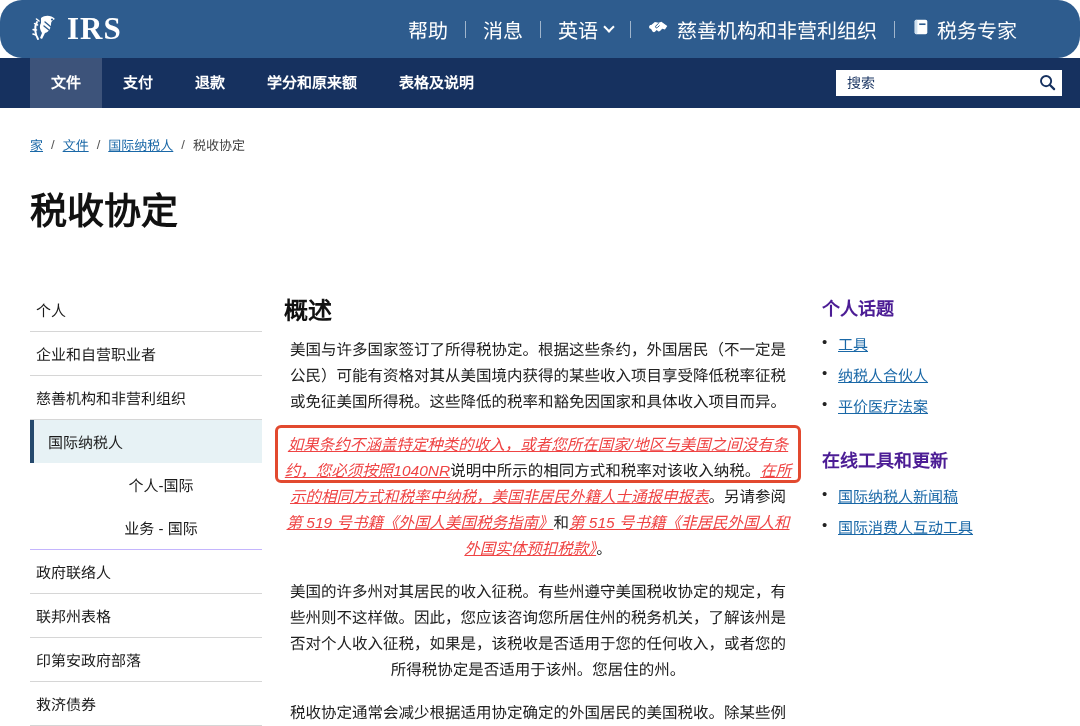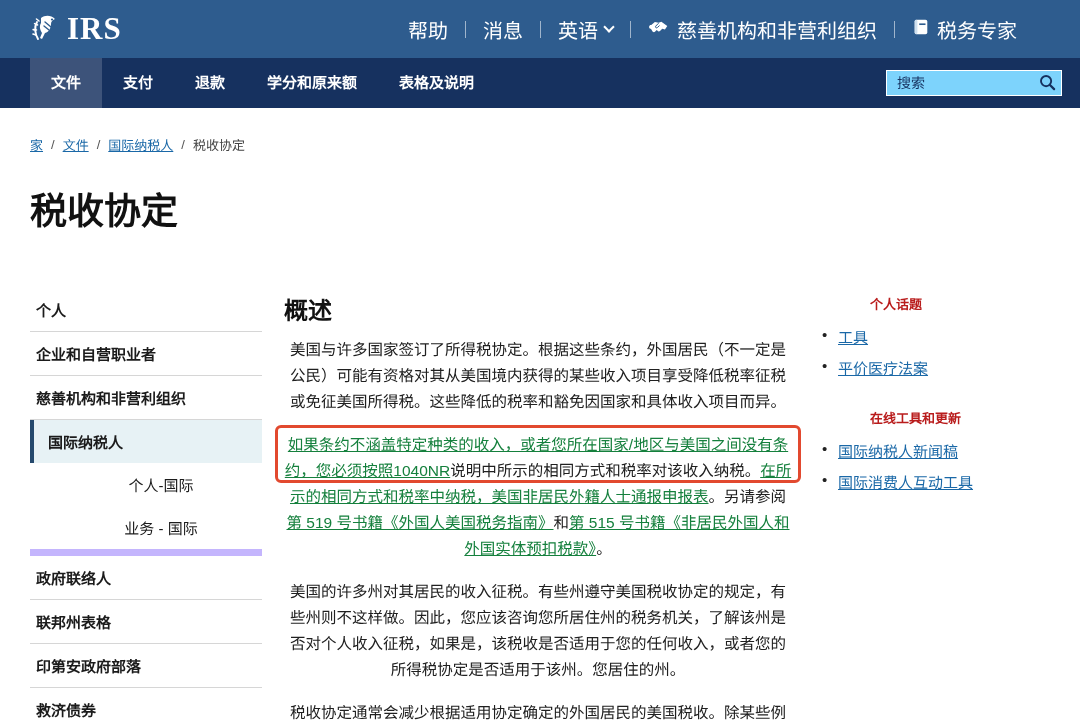--- a/index.html
+++ b/index.html
@@ -1,73 +1,73 @@
 <!DOCTYPE html>
 <html lang="zh-CN"><head>
 <meta charset="utf-8">
 <style>
   * { margin:0; padding:0; box-sizing:border-box; }
   html,body { width:1080px; height:726px; overflow:hidden; background:#fff;
     font-family:"Liberation Sans","DejaVu Sans",sans-serif; color:#1b1b1b; }
 
   
   .hdr-top { height:58px; background:#2e5c8e; display:flex; align-items:center;
-    padding:0 46px 0 28px; }
+    padding:0 46px 0 28px;border-radius:22px; }
   .logo { display:flex; align-items:center; gap:3px; cursor:pointer; }
   .logo-text { color:#fff; font-family:"Liberation Serif","DejaVu Serif",serif;
     font-size:31px; font-weight:700; letter-spacing:1px; }
   .util { margin-left:auto; display:flex; align-items:center; color:#fff; font-size:20px; }
   .util-item { display:flex; align-items:center; gap:7px; padding:0 17px;
     color:#fff; text-decoration:none; cursor:pointer; white-space:nowrap; }
   .util-sep { width:1px; height:17px; background:rgba(255,255,255,.55); }
   .chev { width:8px; height:8px; border-right:2px solid #fff; border-bottom:2px solid #fff;
     transform:rotate(45deg); margin-top:-4px; }
 
   
   .hdr-nav { height:50px; background:#16315f; display:flex; align-items:stretch;
     padding-left:30px; }
   .tab { color:#fff; font-size:15px; font-weight:700; line-height:50px;
     padding:0 21px; cursor:pointer; white-space:nowrap; }
   .tab.active { background:rgba(255,255,255,.17); }
   .searchbox { margin-left:auto; margin-right:18px; align-self:center; position:relative; }
-  .searchbox input { width:176px; height:26px; border:1px solid #fff; background:#7dd3fc;
+  .searchbox input { width:226px; height:26px; border:1px solid #fff; background:#ffffff;
     font-size:14px; padding:0 22px 0 10px; color:#16315f; outline:none;
     font-family:inherit; }
   .searchbox input::placeholder { color:#16315f; opacity:1; }
   .search-btn { position:absolute; right:6px; top:4px; width:18px; height:18px;
     background:none; border:none; cursor:pointer; padding:0; }
 
   
   .crumbs { margin:27px 0 0 30px; font-size:13px; color:#444; display:flex; gap:8px;
     align-items:center; }
   .crumbs a { color:#1a68a7; text-decoration:underline; cursor:pointer; }
   .crumbs .sep { color:#555; }
   h1.page-title { margin:27px 0 0 30px; font-size:37px; font-weight:700; color:#111; }
 
   
   .cols { display:flex; margin:53px 30px 0 30px; gap:22px; }
   .leftnav { width:232px; flex:none; }
   .leftnav ul { list-style:none; }
-  .leftnav li { font-size:15px; font-weight:700; padding:11px 6px;
+  .leftnav li { font-size:15px; font-weight:400; padding:11px 6px;
     border-bottom:1px solid #d6d6d6; cursor:pointer; }
   .leftnav li.sub { font-weight:400; padding-left:36px; border-bottom:none;text-align:center; }
-  .leftnav li.sub-last { border-bottom:7px solid #c4b5fd; }
+  .leftnav li.sub-last { border-bottom:1px solid #c4b5fd; }
   .leftnav li.active { background:#e7f2f5; border-left:4px solid #25496d;
     border-bottom:none; padding-left:14px; }
 
   .main { width:508px; flex:none; padding-top:3px; }
   .main h2 { font-size:24px; font-weight:700; margin-bottom:11px; color:#111; }
   .main p { font-size:15.5px; line-height:1.68; margin-bottom:17px; color:#202020;text-align:center; }
-  .main a { color:#15803d; text-decoration:underline; cursor:pointer; }
+  .main a { color:#ef4444; text-decoration:underline; cursor:pointer;font-style:italic; }
   .p2wrap { position:relative; }
   .redbox { position:absolute; top:-7px; left:-9px; width:calc(100% + 18px); height:58px;
     border:3px solid #e2492f; border-radius:6px; pointer-events:none; }
 
   .aside { width:238px; flex:none; margin-left:8px; padding-top:6px; }
-  .aside h3 { font-size:13px; font-weight:700; margin-bottom:13px; color:#b91c1c;margin-left:48px; }
+  .aside h3 { font-size:18px; font-weight:700; margin-bottom:13px; color:#4c1d95; }
   .aside ul { list-style:none; margin-bottom:30px; }
   .aside li { font-size:15px; margin-bottom:10px; padding-left:16px; position:relative; }
   .aside li::before { content:"•"; position:absolute; left:0; top:0; color:#222; }
   .aside a { color:#1a68a7; text-decoration:underline; cursor:pointer;margin-top:23px; }
 </style>
 </head>
 <body>
 
 <header class="hdr-top">
   <div class="logo">
@@ -173,20 +173,21 @@
 
     <p>美国的许多州对其居民的收入征税。有些州遵守美国税收协定的规定，有些州则不这样做。因此，您应该咨询您所居住州的税务机关，了解该州是否对个人收入征税，如果是，该税收是否适用于您的任何收入，或者您的所得税协定是否适用于该州。您居住的州。</p>
     <p>税收协定通常会减少根据适用协定确定的外国居民的美国税收。除某些例外情况外，它们不会减少美国公民或美国条约居民的美国税收。美国公民和美国条约居民需就其全球收入缴纳美国所得税。</p>
 
   </main>
 
   <aside class="aside">
     <h3>个人话题</h3>
     <ul>
       <li><a>工具</a></li>
+      <li><a>纳税人合伙人</a></li>
       <li><a>平价医疗法案</a></li>
     </ul>
     <h3>在线工具和更新</h3>
     <ul>
       <li><a>国际纳税人新闻稿</a></li>
       <li><a>国际消费人互动工具</a></li>
     </ul>
   </aside>
 
 </div>

